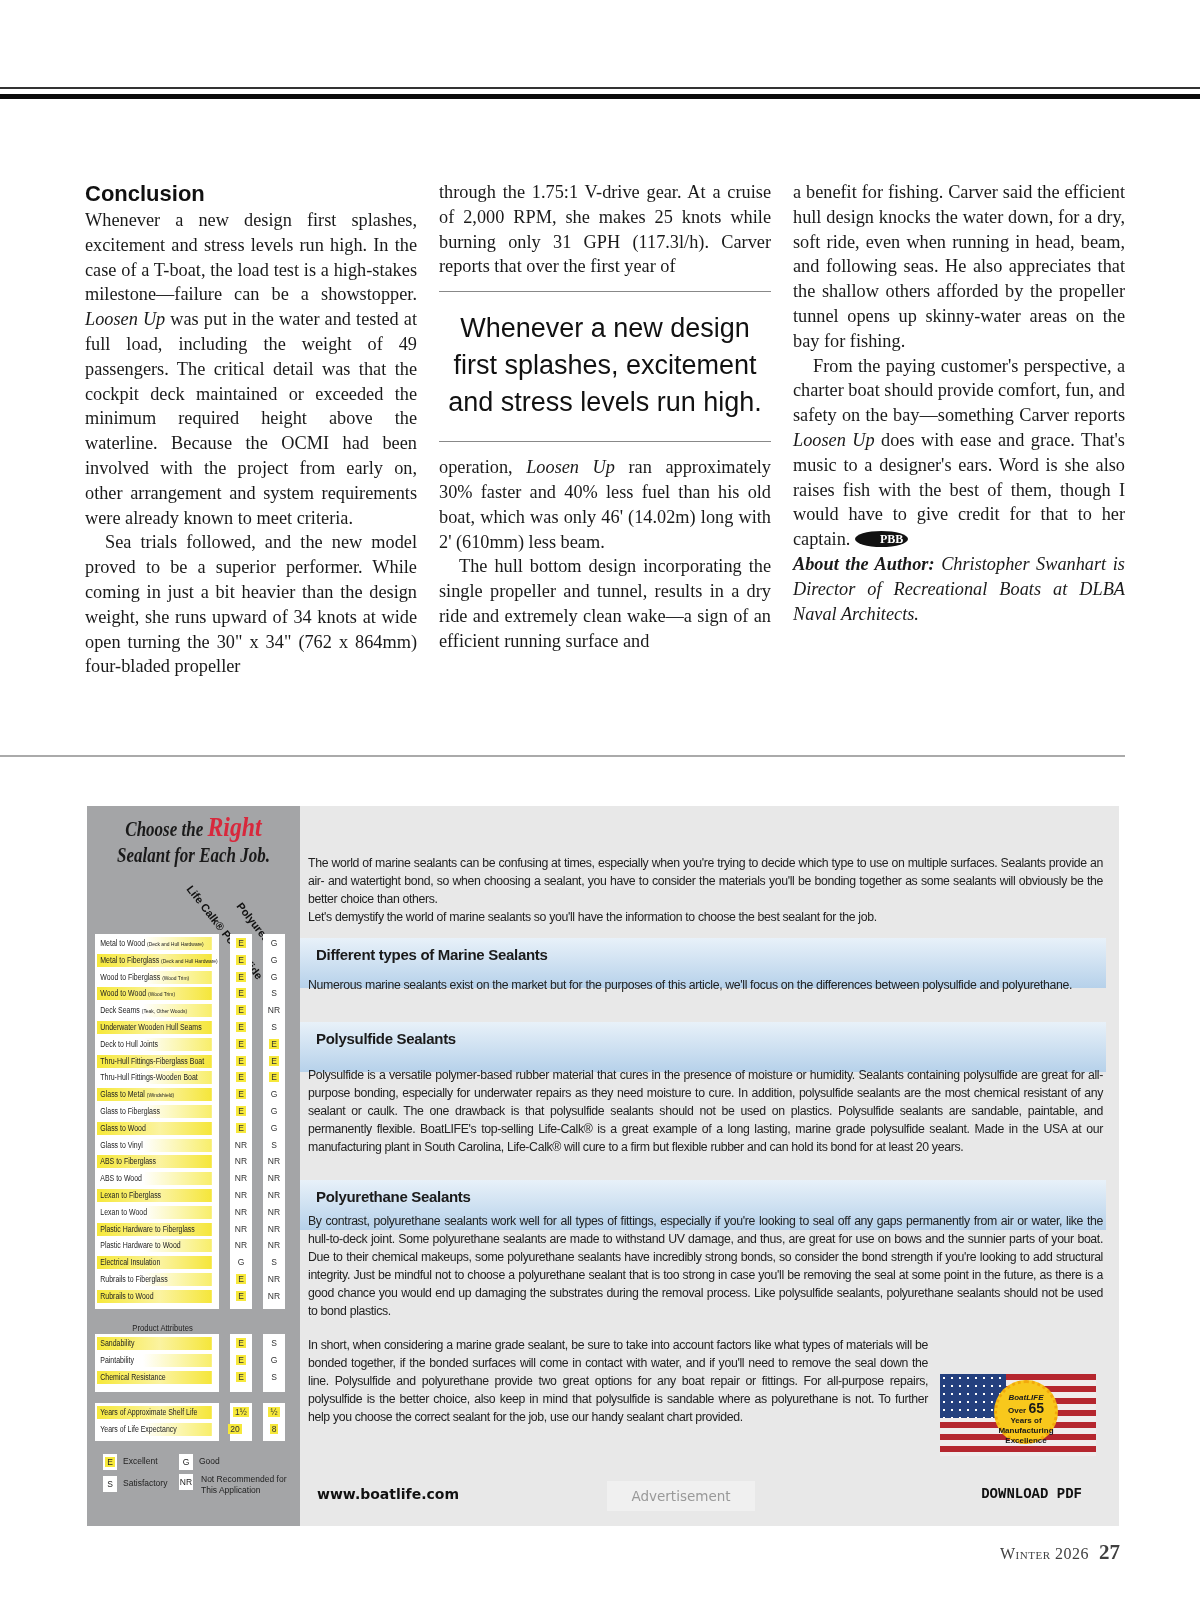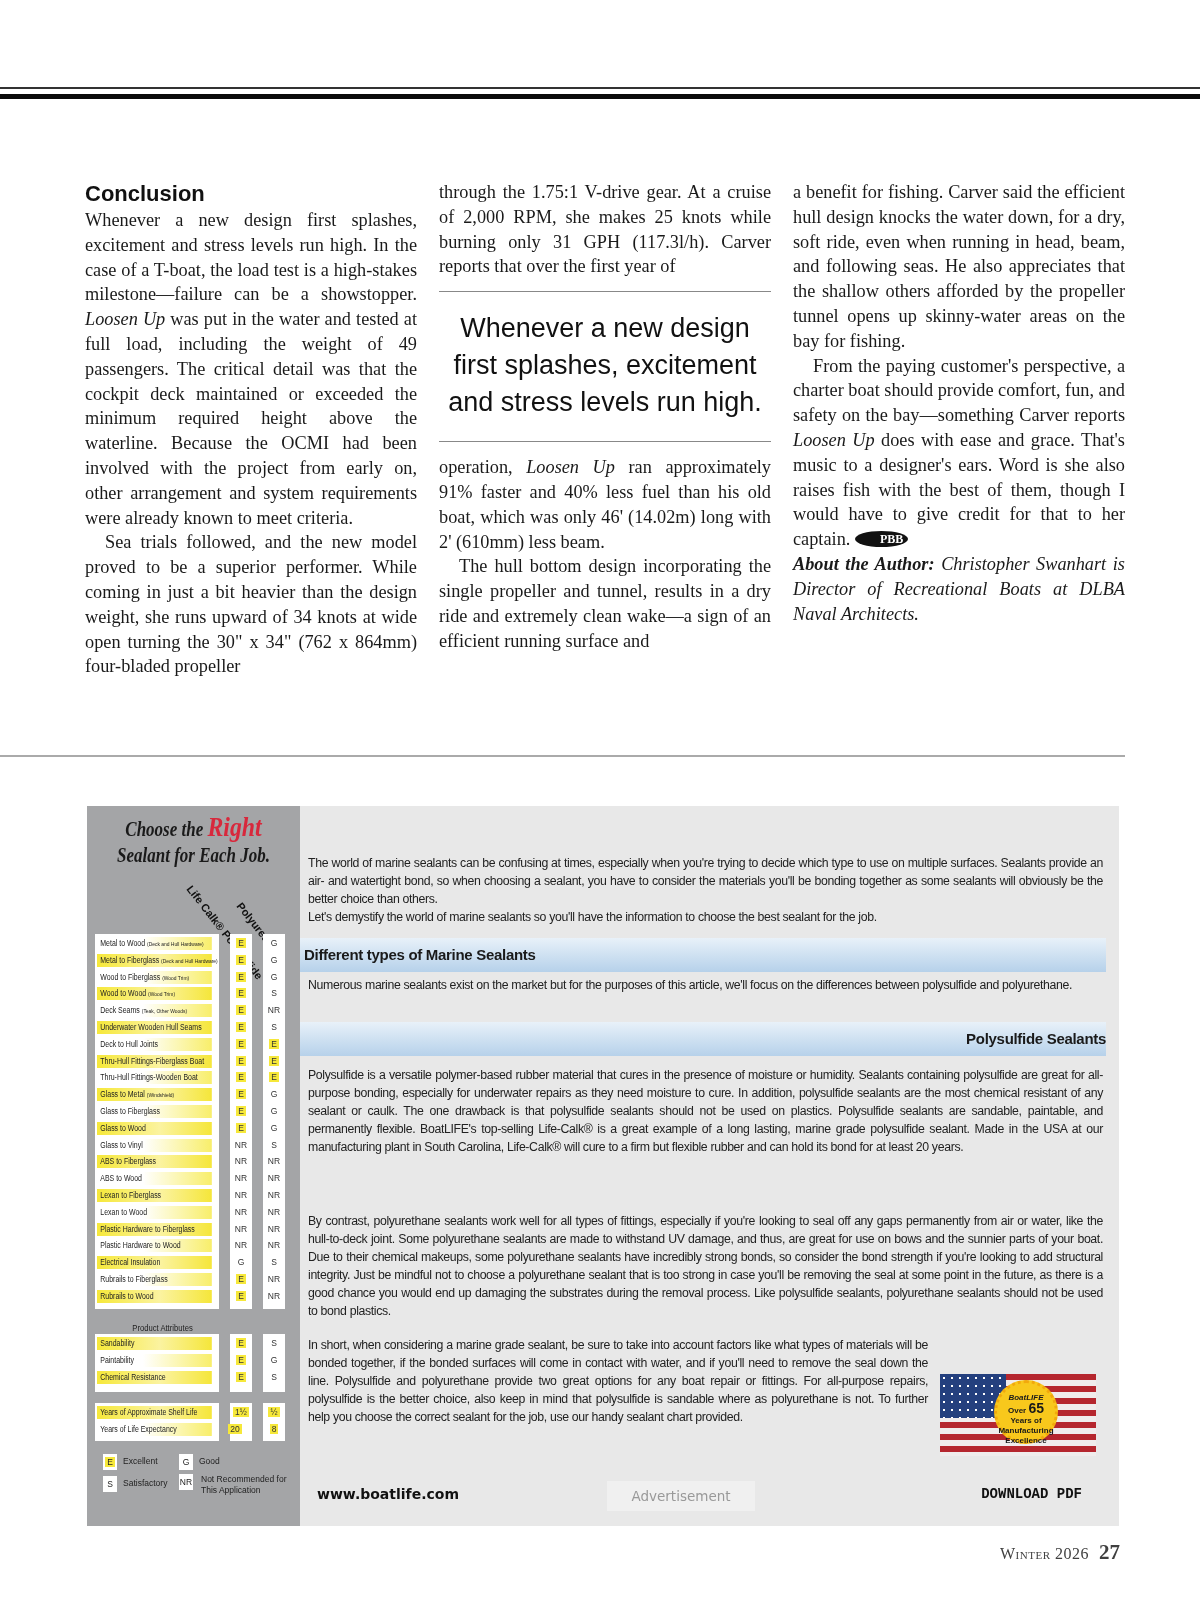--- a/index.html
+++ b/index.html
@@ -39,21 +39,21 @@
   .val.hl span { background: #f6e83a; padding: 0 2px; }
   .attr-title { position: absolute; left: 40px; top: 517px; font-family: "Liberation Sans", sans-serif; font-size: 9px; color: #222; transform: scaleX(0.85); }
   .legend { position: absolute; font-family: "Liberation Sans", sans-serif; font-size: 8.5px; color: #222; line-height: 11px; }
   .legend .chip { display: inline-block; width: 14px; height: 16px; background: #fff; text-align: center; line-height: 16px; margin-right: 6px; vertical-align: middle; }
   .legend .chip.hl span { background: #f6e83a; padding: 0 2px; }
 
   .ad-main { position: absolute; left: 213px; top: 0; width: 819px; height: 720px; font-family: "Liberation Sans", sans-serif; color: #222; }
   .ad-banner { position: absolute; left: 0; top: 0; width: 806px; height: 42px; background: #fbd45d; text-align: center; font-size: 19px; line-height: 42px; font-weight: bold; font-style: italic; color: #1a1a1a; }
   .ad-banner .dash { font-weight: normal; color: #333; }
   .ad-text { position: absolute; left: 8px; width: 795px; font-size: 12.3px; line-height: 18px; text-align: justify; letter-spacing: -0.35px; color: #222; }
-  .sec-head { position: absolute; left: 0; width: 806px; height: 34px; background: linear-gradient(180deg, #e8f1f9 0%, #b6d1ea 100%); font-size: 15px; font-weight: bold; line-height: 34px; padding-left: 4px; color: #1a1a1a; letter-spacing: -0.3px; }
+  .sec-head { position: absolute; left: 0; width: 806px; height: 50px; background: linear-gradient(180deg, #e8f1f9 0%, #b6d1ea 100%); font-size: 15px; font-weight: bold; line-height: 34px; padding-left: 16px; color: #1a1a1a; letter-spacing: -0.3px; }
   .flag { position: absolute; left: 640px; top: 568px; width: 156px; height: 82px; background: repeating-linear-gradient(180deg, #b5262e 0px, #b5262e 6px, #f0ecec 6px, #f0ecec 12px); }
   .flag .canton { position: absolute; left: 0; top: 0; width: 66px; height: 44px; background: #24407e; background-image: radial-gradient(#fff 1px, transparent 1.3px); background-size: 8px 8px; }
   .flag .seal { position: absolute; left: 54px; top: 6px; width: 64px; height: 64px; border-radius: 50%; background: #f8c81c; border: 3px dotted #f2a90c; text-align: center; font-size: 8px; line-height: 10px; font-weight: bold; color: #1a1a1a; padding-top: 10px; }
   .flag .seal .big { font-size: 14px; }
   .ad-footer { position: absolute; left: 0; top: 670px; width: 806px; height: 40px; }
   .url { position: absolute; left: 17px; top: 10px; font-family: "DejaVu Sans", sans-serif; font-weight: bold; font-size: 14px; color: #111; }
   .adv { position: absolute; left: 307px; top: 5px; width: 148px; height: 30px; background: #f0f0f0; color: #999; text-align: center; line-height: 30px; font-size: 13.5px; font-family: "DejaVu Sans", sans-serif; }
   .dl { position: absolute; right: 24px; top: 10px; font-family: Liberation Mono, monospace; font-weight: bold; font-size: 14px; color: #111; }
 
   .footer { position: absolute; right: 80px; top: 1540px; font-family: "Liberation Serif", serif; font-size: 16px; color: #404040; }
@@ -68,21 +68,21 @@
 
 <div class="col col1">
   <div class="heading">Conclusion</div>
   <p><span>Whenever a new design first splashes, excitement and stress levels run high. In the case of a T-boat, the load test is a high-stakes milestone—failure can be a showstopper. </span><i>Loosen Up</i><span> was put in the water and tested at full load, including the weight of 49 passengers. The critical detail was that the cockpit deck maintained or exceeded the minimum required height above the waterline. Because the OCMI had been involved with the project from early on, other arrangement and system requirements were already known to meet criteria.</span></p>
   <p class="indent">Sea trials followed, and the new model proved to be a superior performer. While coming in just a bit heavier than the design weight, she runs upward of 34 knots at wide open turning the 30" x 34" (762 x 864mm) four-bladed propeller</p>
 </div>
 
 <div class="col col2">
   <p>through the 1.75:1 V-drive gear. At a cruise of 2,000 RPM, she makes 25 knots while burning only 31 GPH (117.3l/h). Carver reports that over the first year of</p>
   <div class="pull">Whenever a new design first splashes, excitement and stress levels run high.</div>
-  <p><span>operation, </span><i>Loosen Up</i><span> ran approximately 91% faster and 40% less fuel than his old boat, which was only 46' (14.02m) long with 2' (610mm) less beam.</span></p>
+  <p><span>operation, </span><i>Loosen Up</i><span> ran approximately 30% faster and 40% less fuel than his old boat, which was only 46' (14.02m) long with 2' (610mm) less beam.</span></p>
   <p class="indent">The hull bottom design incorporating the single propeller and tunnel, results in a dry ride and extremely clean wake—a sign of an efficient running surface and</p>
 </div>
 
 <div class="col col3">
   <p>a benefit for fishing. Carver said the efficient hull design knocks the water down, for a dry, soft ride, even when running in head, beam, and following seas. He also appreciates that the shallow others afforded by the propeller tunnel opens up skinny-water areas on the bay for fishing.</p>
   <p class="indent"><span>From the paying customer's perspective, a charter boat should provide comfort, fun, and safety on the bay—something Carver reports </span><i>Loosen Up</i><span> does with ease and grace. That's music to a designer's ears. Word is she also raises fish with the best of them, though I would have to give credit for that to her captain. </span><span class="pbb">PBB</span></p>
   <p class="author"><b>About the Author:</b><span> Christopher Swanhart is Director of Recreational Boats at DLBA Naval Architects.</span></p>
 </div>
 
 <div class="rule-mid"></div>
@@ -198,22 +198,23 @@
       <div class="row" style="top: 616.8px; left: 10px;"><span class="row-label"><span>Years of Life Expectancy</span></span></div>
       <div class="val hl" style="left: 140px; top: 616.8px;"><span>20</span></div>
       <div class="val hl" style="left: 179px; top: 616.8px;"><span>8</span></div>
     </div>
 
   <div class="ad-main">
     <div class="ad-text" style="top:48px;">The world of marine sealants can be confusing at times, especially when you're trying to decide which type to use on multiple surfaces. Sealants provide an air- and watertight bond, so when choosing a sealant, you have to consider the materials you'll be bonding together as some sealants will obviously be the better choice than others.</div>
     <div class="ad-text" style="top:102px;">Let's demystify the world of marine sealants so you'll have the information to choose the best sealant for the job.</div>
     <div class="sec-head" style="top:132px;">Different types of Marine Sealants</div>
     <div class="ad-text" style="top:170px;">Numerous marine sealants exist on the market but for the purposes of this article, we'll focus on the differences between polysulfide and polyurethane.</div>
-    <div class="sec-head" style="top:216px;text-align:right;">Polysulfide Sealants</div>
+    <div class="sec-head" style="top:216px;">Polysulfide Sealants</div>
     <div class="ad-text" style="top:260px;">Polysulfide is a versatile polymer-based rubber material that cures in the presence of moisture or humidity. Sealants containing polysulfide are great for all-purpose bonding, especially for underwater repairs as they need moisture to cure. In addition, polysulfide sealants are the most chemical resistant of any sealant or caulk. The one drawback is that polysulfide sealants should not be used on plastics. Polysulfide sealants are sandable, paintable, and permanently flexible. BoatLIFE's top-selling Life-Calk® is a great example of a long lasting, marine grade polysulfide sealant. Made in the USA at our manufacturing plant in South Carolina, Life-Calk® will cure to a firm but flexible rubber and can hold its bond for at least 20 years.</div>
+    <div class="sec-head" style="top:374px;">Polyurethane Sealants</div>
     <div class="ad-text" style="top:406px;">By contrast, polyurethane sealants work well for all types of fittings, especially if you're looking to seal off any gaps permanently from air or water, like the hull-to-deck joint. Some polyurethane sealants are made to withstand UV damage, and thus, are great for use on bows and the sunnier parts of your boat. Due to their chemical makeups, some polyurethane sealants have incredibly strong bonds, so consider the bond strength if you're looking to add structural integrity. Just be mindful not to choose a polyurethane sealant that is too strong in case you'll be removing the seal at some point in the future, as there is a good chance you would end up damaging the substrates during the removal process. Like polysulfide sealants, polyurethane sealants should not be used to bond plastics.</div>
     <div class="ad-text" style="top:530px;width:620px;">In short, when considering a marine grade sealant, be sure to take into account factors like what types of materials will be bonded together, if the bonded surfaces will come in contact with water, and if you'll need to remove the seal down the line. Polysulfide and polyurethane provide two great options for any boat repair or fittings. For all-purpose repairs, polysulfide is the better choice, also keep in mind that polysulfide is sandable where as polyurethane is not. To further help you choose the correct sealant for the job, use our handy sealant chart provided.</div>
 
     <div class="flag">
       <div class="canton"></div>
       <div class="seal">
         <div style="font-style:italic;">BoatLIFE</div>
         <div><span>Over</span> <span class="big">65</span> <span>Years of</span></div>
         <div>Manufacturing</div>
         <div>Excellence</div>

